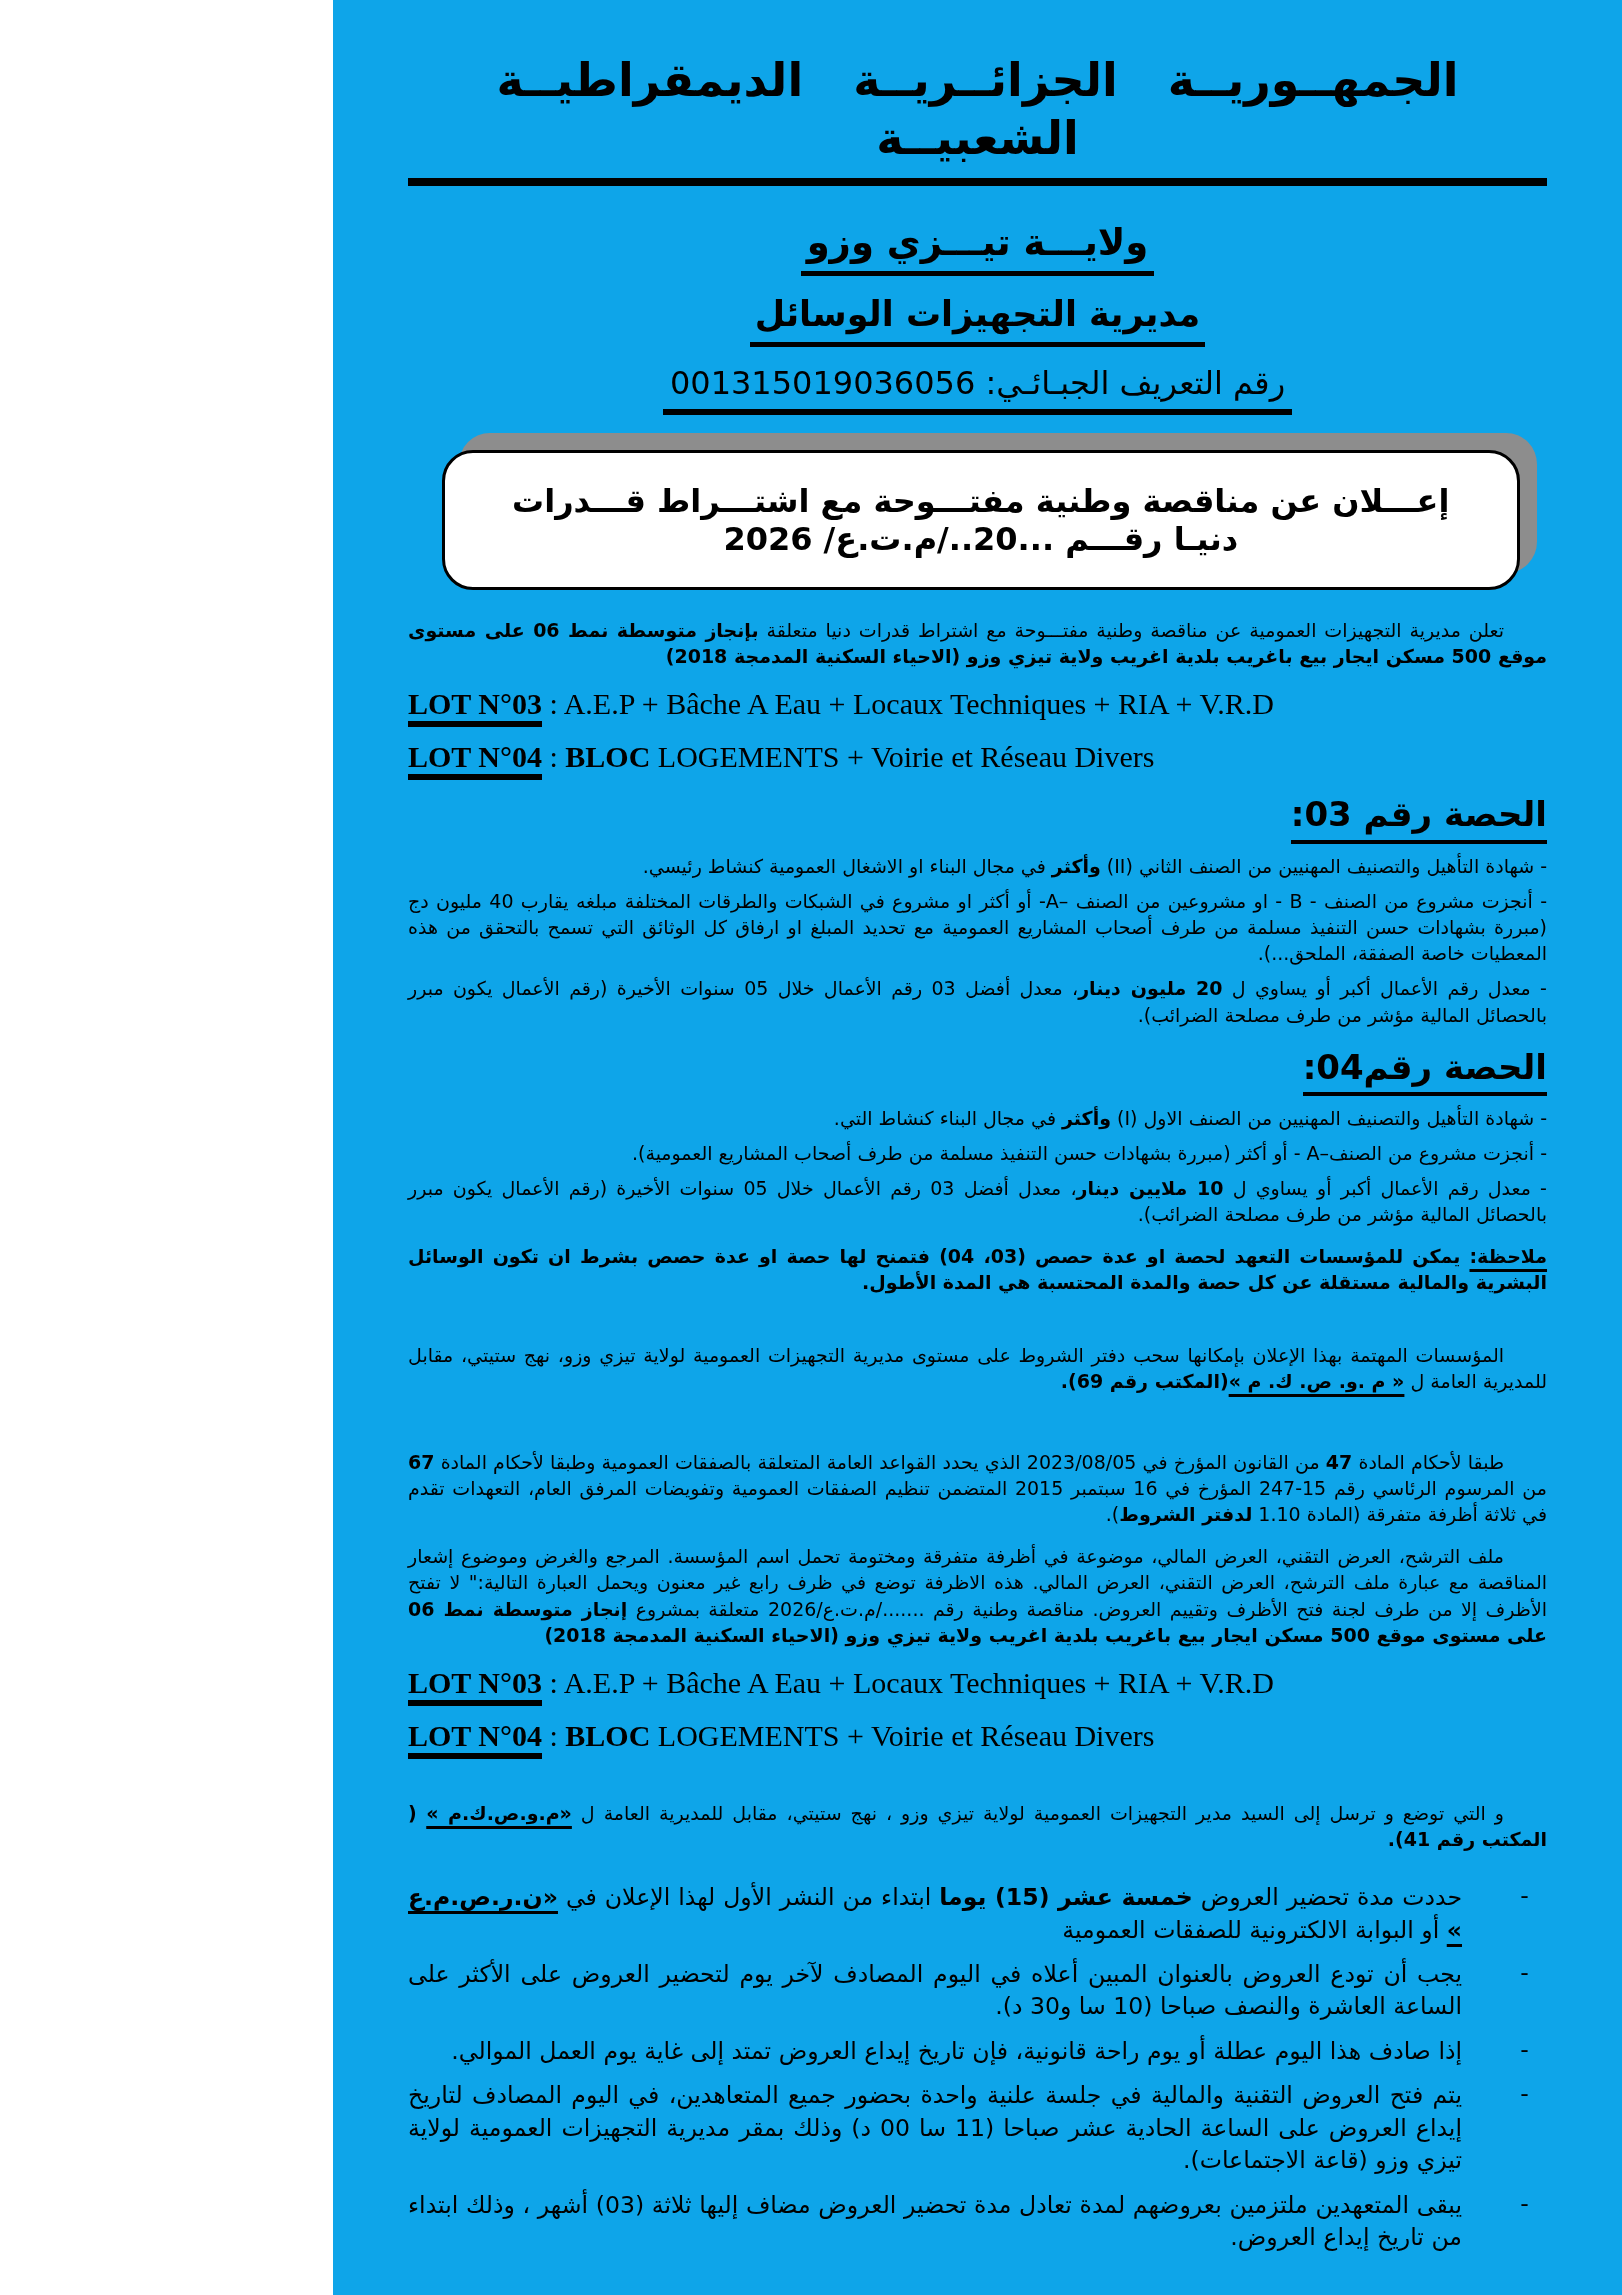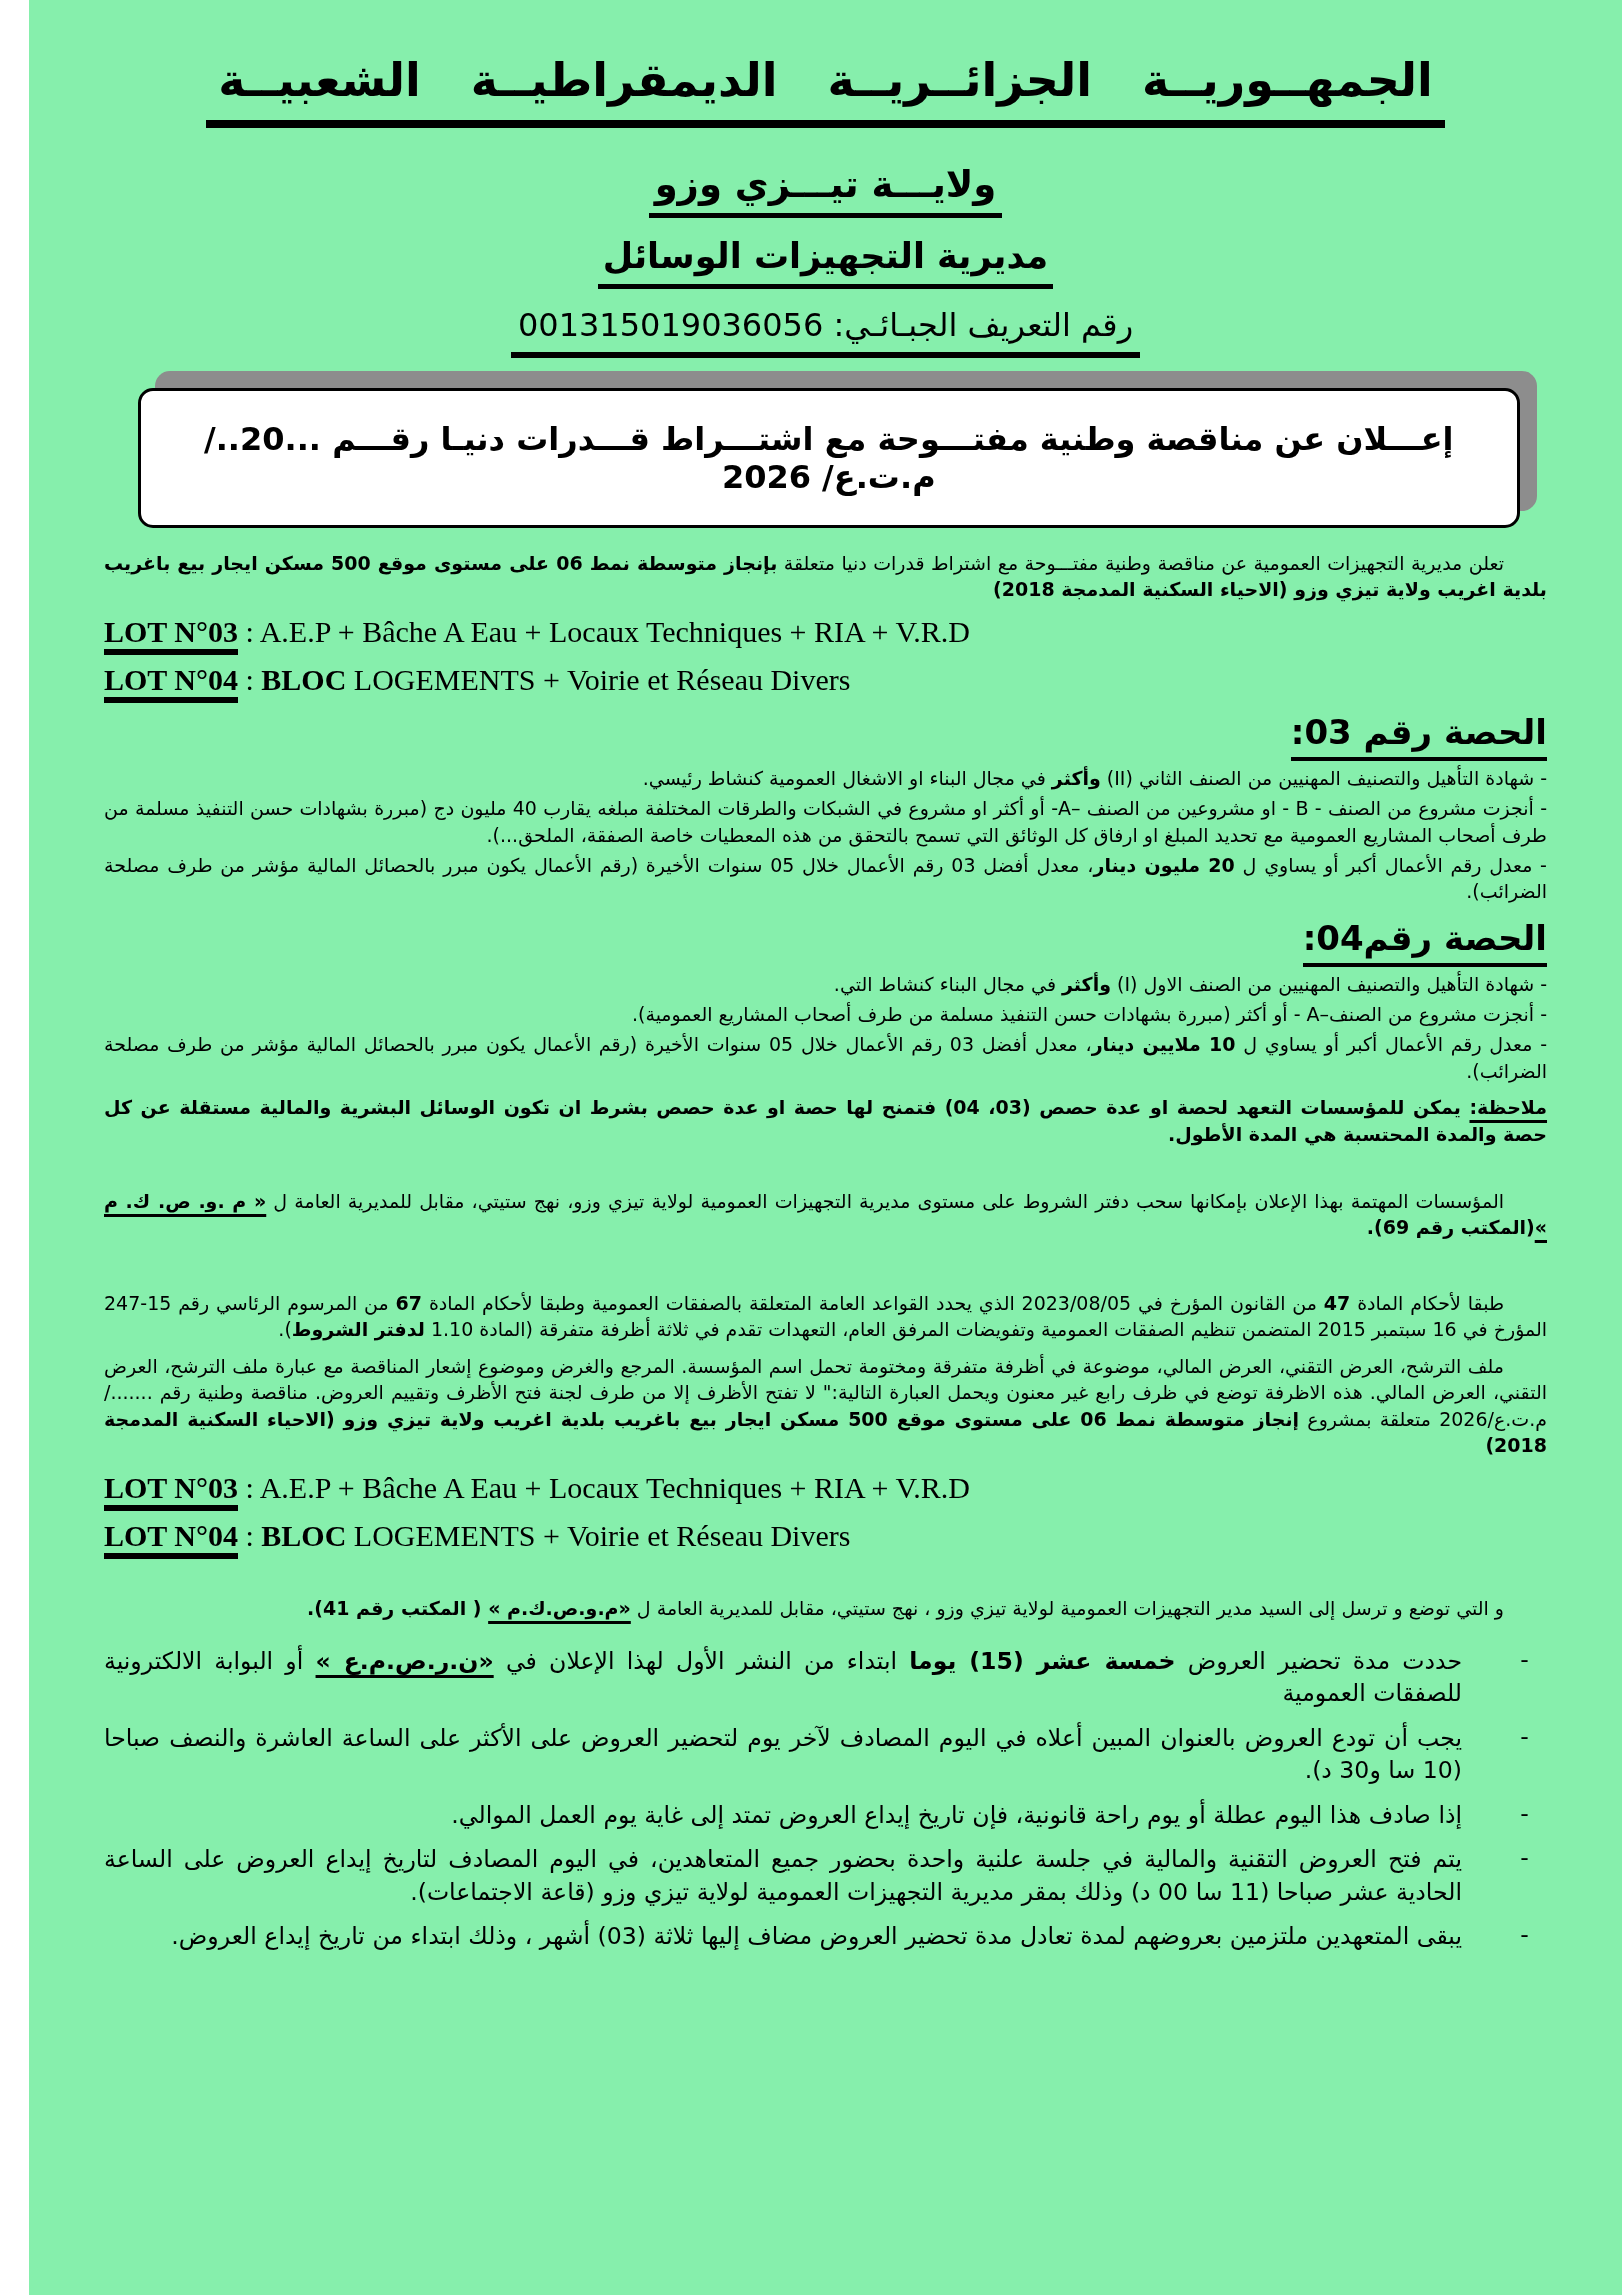--- a/index.html
+++ b/index.html
@@ -1,28 +1,29 @@
 <!DOCTYPE html>
 <html lang="ar" dir="rtl" style="font-size:10.5px"><head>
 <meta charset="utf-8">
 <style>
   html, body { margin: 0; padding: 0; background: #ffffff; }
   * { box-sizing: border-box; }
 
   .page {
-    width: 1593px;
+    width: 1289px;
     height: 2295px;
-    background: #86efac;
+    background: #0ea5e9;
     color: #000000;
     direction: rtl;
     font-family: "DejaVu Sans", sans-serif;
     padding: 52px 75px 29.4px 75px;
     display: flex;
     flex-direction: column;
     overflow: hidden;
+    justify-content: space-between;
   }
 
   
   .doc-header { text-align: center; }
   .hrow { line-height: 1.25; }
   .hrow.h1 { margin-top: 0; }
   .hrow.h2 { margin-top: 34px; }
   .hrow.h3 { margin-top: 17px; }
   .hrow.h4 { margin-top: 15.7px; }
 
@@ -49,21 +50,21 @@
     display: inline-block;
     font-size: 32px; font-weight: normal;
     border-bottom: 6.5px solid #000;
     padding: 0 6.5px 6.5px 6.5px;
   }
 
   
   .notice-box {
     margin: 30px 27.5px 0 34px;
     border: 3.3px solid #000;
-    border-radius: 15px;
+    border-radius: 31px;
     background: #ffffff;
     box-shadow: 17px -17px 0 0 #8d8d8d;
     padding: 29px 30px;
     text-align: center;
   }
   .notice-box .title {
     font-size: 32px;
     font-weight: bold;
   }
 

